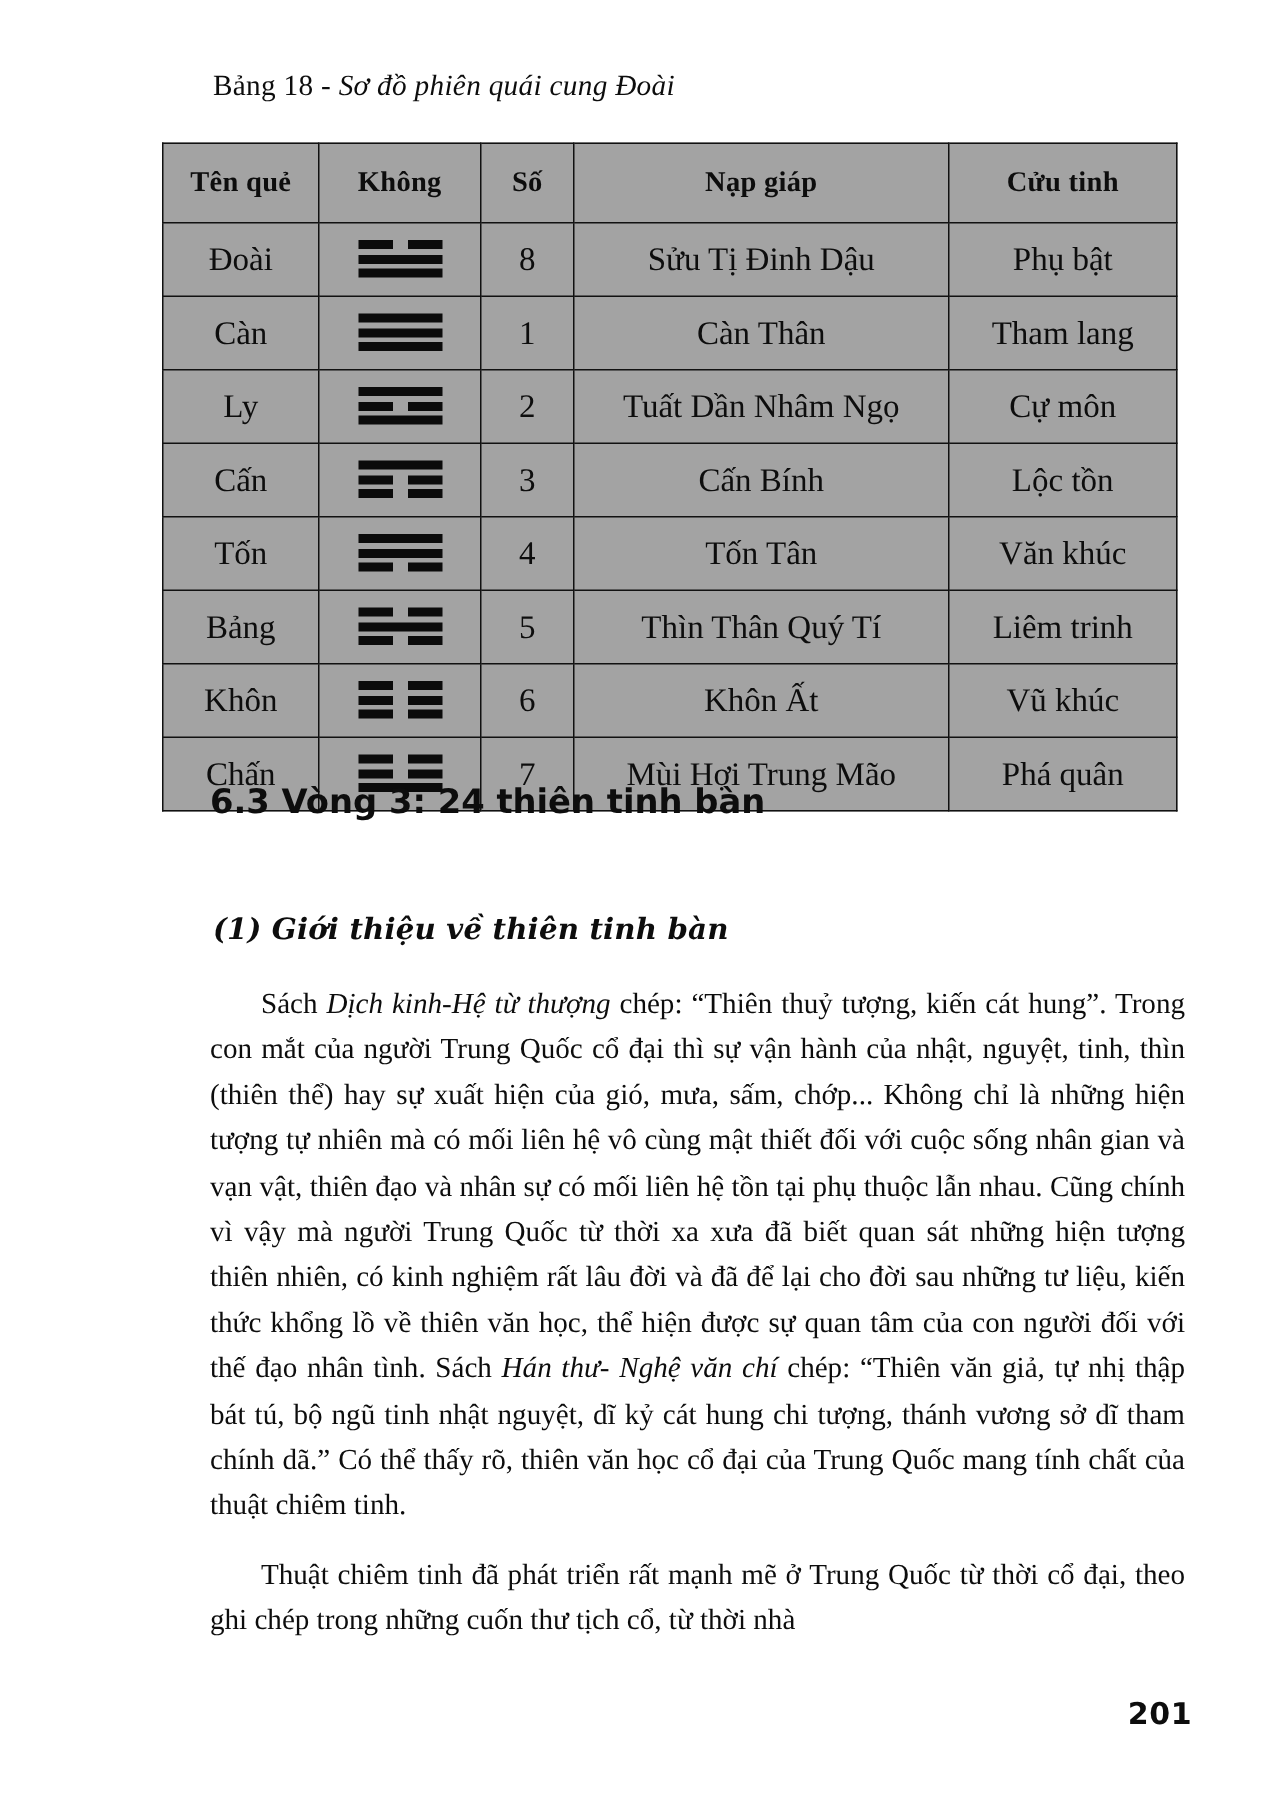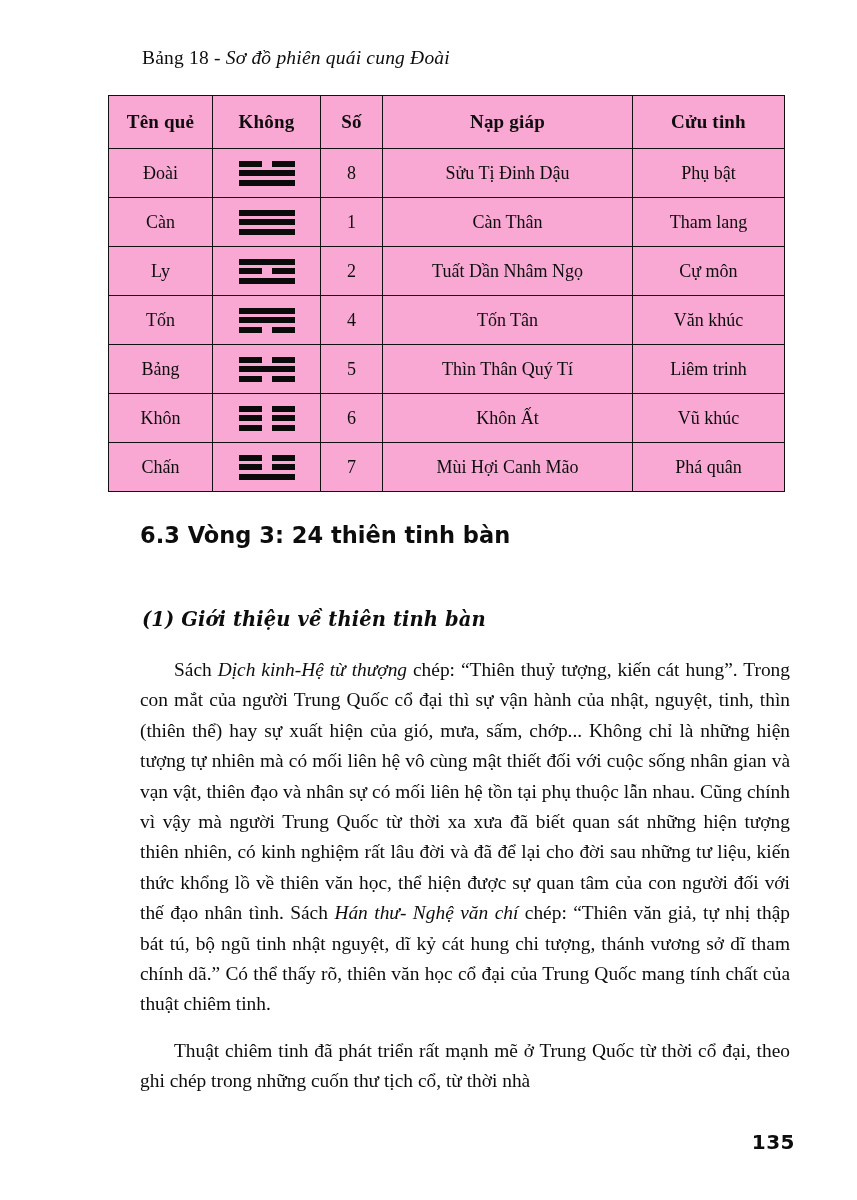--- a/index.html
+++ b/index.html
@@ -38,27 +38,27 @@
   .tbl-wrap {
     position: absolute;
     left: 108px;
     top: 95px;
     width: 676px;
   }
   table.bang {
     border-collapse: collapse;
     width: 676px;
     table-layout: fixed;
-    background: #f9a8d4;
+    background: #a3a3a3;
   }
   table.bang td, table.bang th {
     border: 1.6px solid #111;
     text-align: center;
     vertical-align: middle;
-    font-size: 18px;
+    font-size: 22px;
     font-weight: normal;
     padding: 0;
   }
   table.bang thead th {
     height: 52px;
     font-size: 19px;
     font-weight: bold;
     letter-spacing: 0.2px;
   }
   table.bang tbody td {
@@ -207,20 +207,35 @@
                   <i class="seg-half"></i>
                   <i class="seg-half"></i>
                 </span><span class="tri-line solid">
                   <i class="seg-full"></i>
                 </span></span></td>
             <td>2</td>
             <td>Tuất Dần Nhâm Ngọ</td>
             <td>Cự môn</td>
           </tr>
           <tr>
+            <td><span class="cell-txt">Cấn</span></td>
+            <td><span class="trigram"><span class="tri-line solid">
+                  <i class="seg-full"></i>
+                </span><span class="tri-line broken">
+                  <i class="seg-half"></i>
+                  <i class="seg-half"></i>
+                </span><span class="tri-line broken">
+                  <i class="seg-half"></i>
+                  <i class="seg-half"></i>
+                </span></span></td>
+            <td>3</td>
+            <td>Cấn Bính</td>
+            <td>Lộc tồn</td>
+          </tr>
+          <tr>
             <td><span class="cell-txt">Tốn</span></td>
             <td><span class="trigram"><span class="tri-line solid">
                   <i class="seg-full"></i>
                 </span><span class="tri-line solid">
                   <i class="seg-full"></i>
                 </span><span class="tri-line broken">
                   <i class="seg-half"></i>
                   <i class="seg-half"></i>
                 </span></span></td>
             <td>4</td>
@@ -263,33 +278,33 @@
             <td><span class="trigram"><span class="tri-line broken">
                   <i class="seg-half"></i>
                   <i class="seg-half"></i>
                 </span><span class="tri-line broken">
                   <i class="seg-half"></i>
                   <i class="seg-half"></i>
                 </span><span class="tri-line solid">
                   <i class="seg-full"></i>
                 </span></span></td>
             <td>7</td>
-            <td>Mùi Hợi Canh Mão</td>
+            <td>Mùi Hợi Trung Mão</td>
             <td>Phá quân</td>
           </tr>
         </tbody>
     </table>
   </div>
 
   <h2 class="sec">6.3 Vòng 3: 24 thiên tinh bàn</h2>
   <h3 class="subsec">(1) Giới thiệu về thiên tinh bàn</h3>
 
   <div class="body-block" id="para1">
     <p><span>Sách </span><i>Dịch kinh-Hệ từ thượng</i><span> chép: “Thiên thuỷ tượng, kiến cát hung”. Trong con mắt của người Trung Quốc cổ đại thì sự vận hành của nhật, nguyệt, tinh, thìn (thiên thể) hay sự xuất hiện của gió, mưa, sấm, chớp... Không chỉ là những hiện tượng tự nhiên mà có mối liên hệ vô cùng mật thiết đối với cuộc sống nhân gian và vạn vật, thiên đạo và nhân sự có mối liên hệ tồn tại phụ thuộc lẫn nhau. Cũng chính vì vậy mà người Trung Quốc từ thời xa xưa đã biết quan sát những hiện tượng thiên nhiên, có kinh nghiệm rất lâu đời và đã để lại cho đời sau những tư liệu, kiến thức khổng lồ về thiên văn học, thể hiện được sự quan tâm của con người đối với thế đạo nhân tình. Sách </span><i>Hán thư- Nghệ văn chí</i><span> chép: “Thiên văn giả, tự nhị thập bát tú, bộ ngũ tinh nhật nguyệt, dĩ kỷ cát hung chi tượng, thánh vương sở dĩ tham chính dã.” Có thể thấy rõ, thiên văn học cổ đại của Trung Quốc mang tính chất của thuật chiêm tinh.</span></p>
   </div>
 
   <div class="body-block" id="para2">
     <p>Thuật chiêm tinh đã phát triển rất mạnh mẽ ở Trung Quốc từ thời cổ đại, theo ghi chép trong những cuốn thư tịch cổ, từ thời nhà</p>
   </div>
 
-  <div class="pageno">135</div>
+  <div class="pageno">201</div>
 
 </div>
 
 </body></html>

